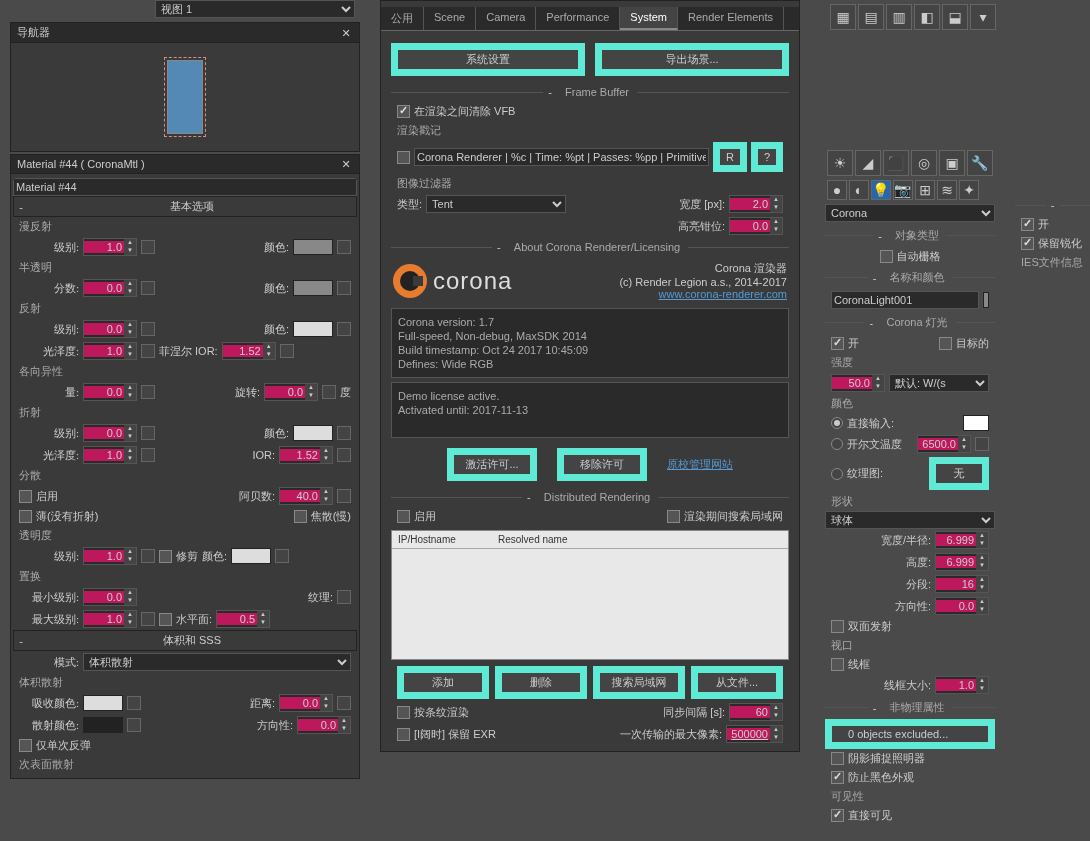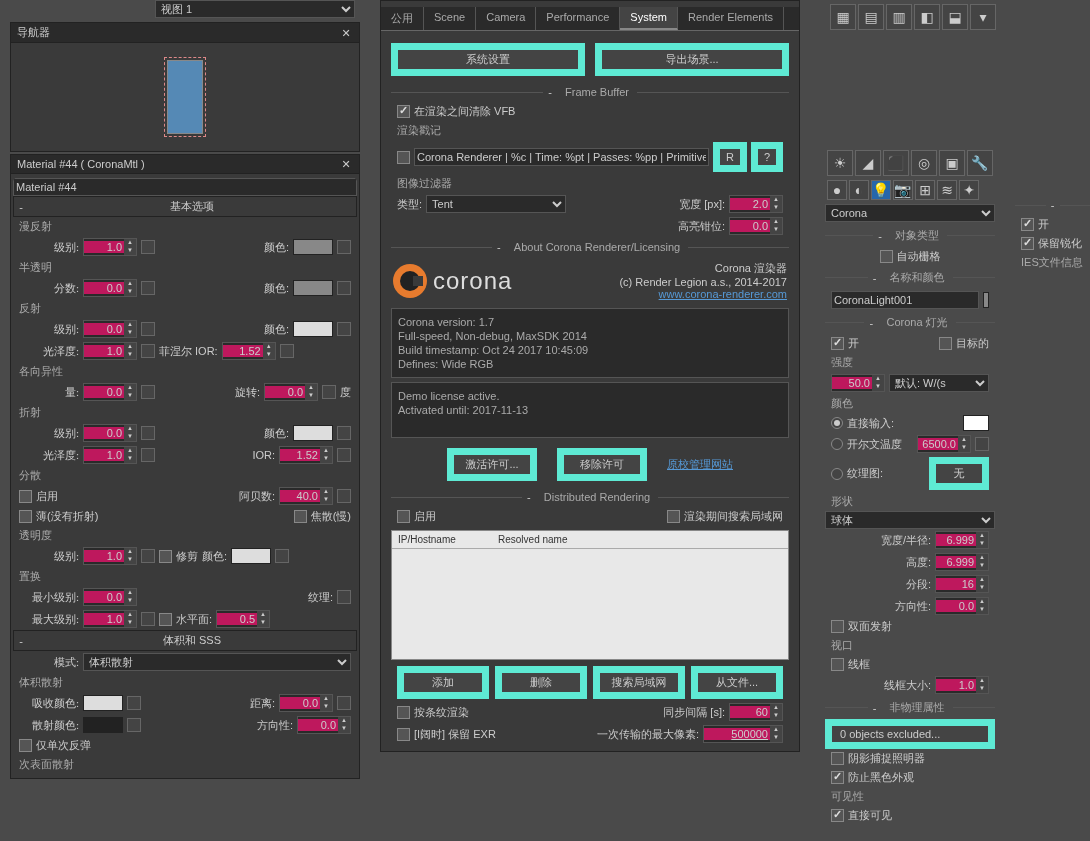--- a/index.html
+++ b/index.html
@@ -481,21 +481,21 @@
             <span>▼</span>
           </span>
         </span>
     </div>
     <div class="row">
       <span class="checkbox"></span>
       <span>[I阔时] 保留 EXR</span>
       <span style="flex:1"></span>
       <span>一次传输的最大像素:</span>
       <span class="spinner">
-          <input style="width: 66px; text-decoration: underline;" value="500000">
+          <input style="width: 43px; text-decoration: underline;" value="500000">
           <span class="arrows">
             <span>▲</span>
             <span>▼</span>
           </span>
         </span>
     </div>
   </div>
 </div>
 
 <div id="right-col">
@@ -645,21 +645,21 @@
           <span>▲</span>
           <span>▼</span>
         </span>
       </span>
     </div>
 
   <div class="divider-title">
       <span class="collapse">-</span>
       <span class="txt">非物理属性</span>
     </div>
-  <div class="btn" style="width:100%;text-align:left;padding:2px 8px">0 objects excluded...</div>
+  <div class="btn" style="width:100%;text-align:left;padding:2px 16px">0 objects excluded...</div>
   <div class="row">
       <span class="checkbox"></span>
       <span>阴影捕捉照明器</span>
     </div>
   <div class="row">
       <span class="checkbox checked"></span>
       <span>防止黑色外观</span>
     </div>
   <div class="group-label">可见性</div>
   <div class="row">

